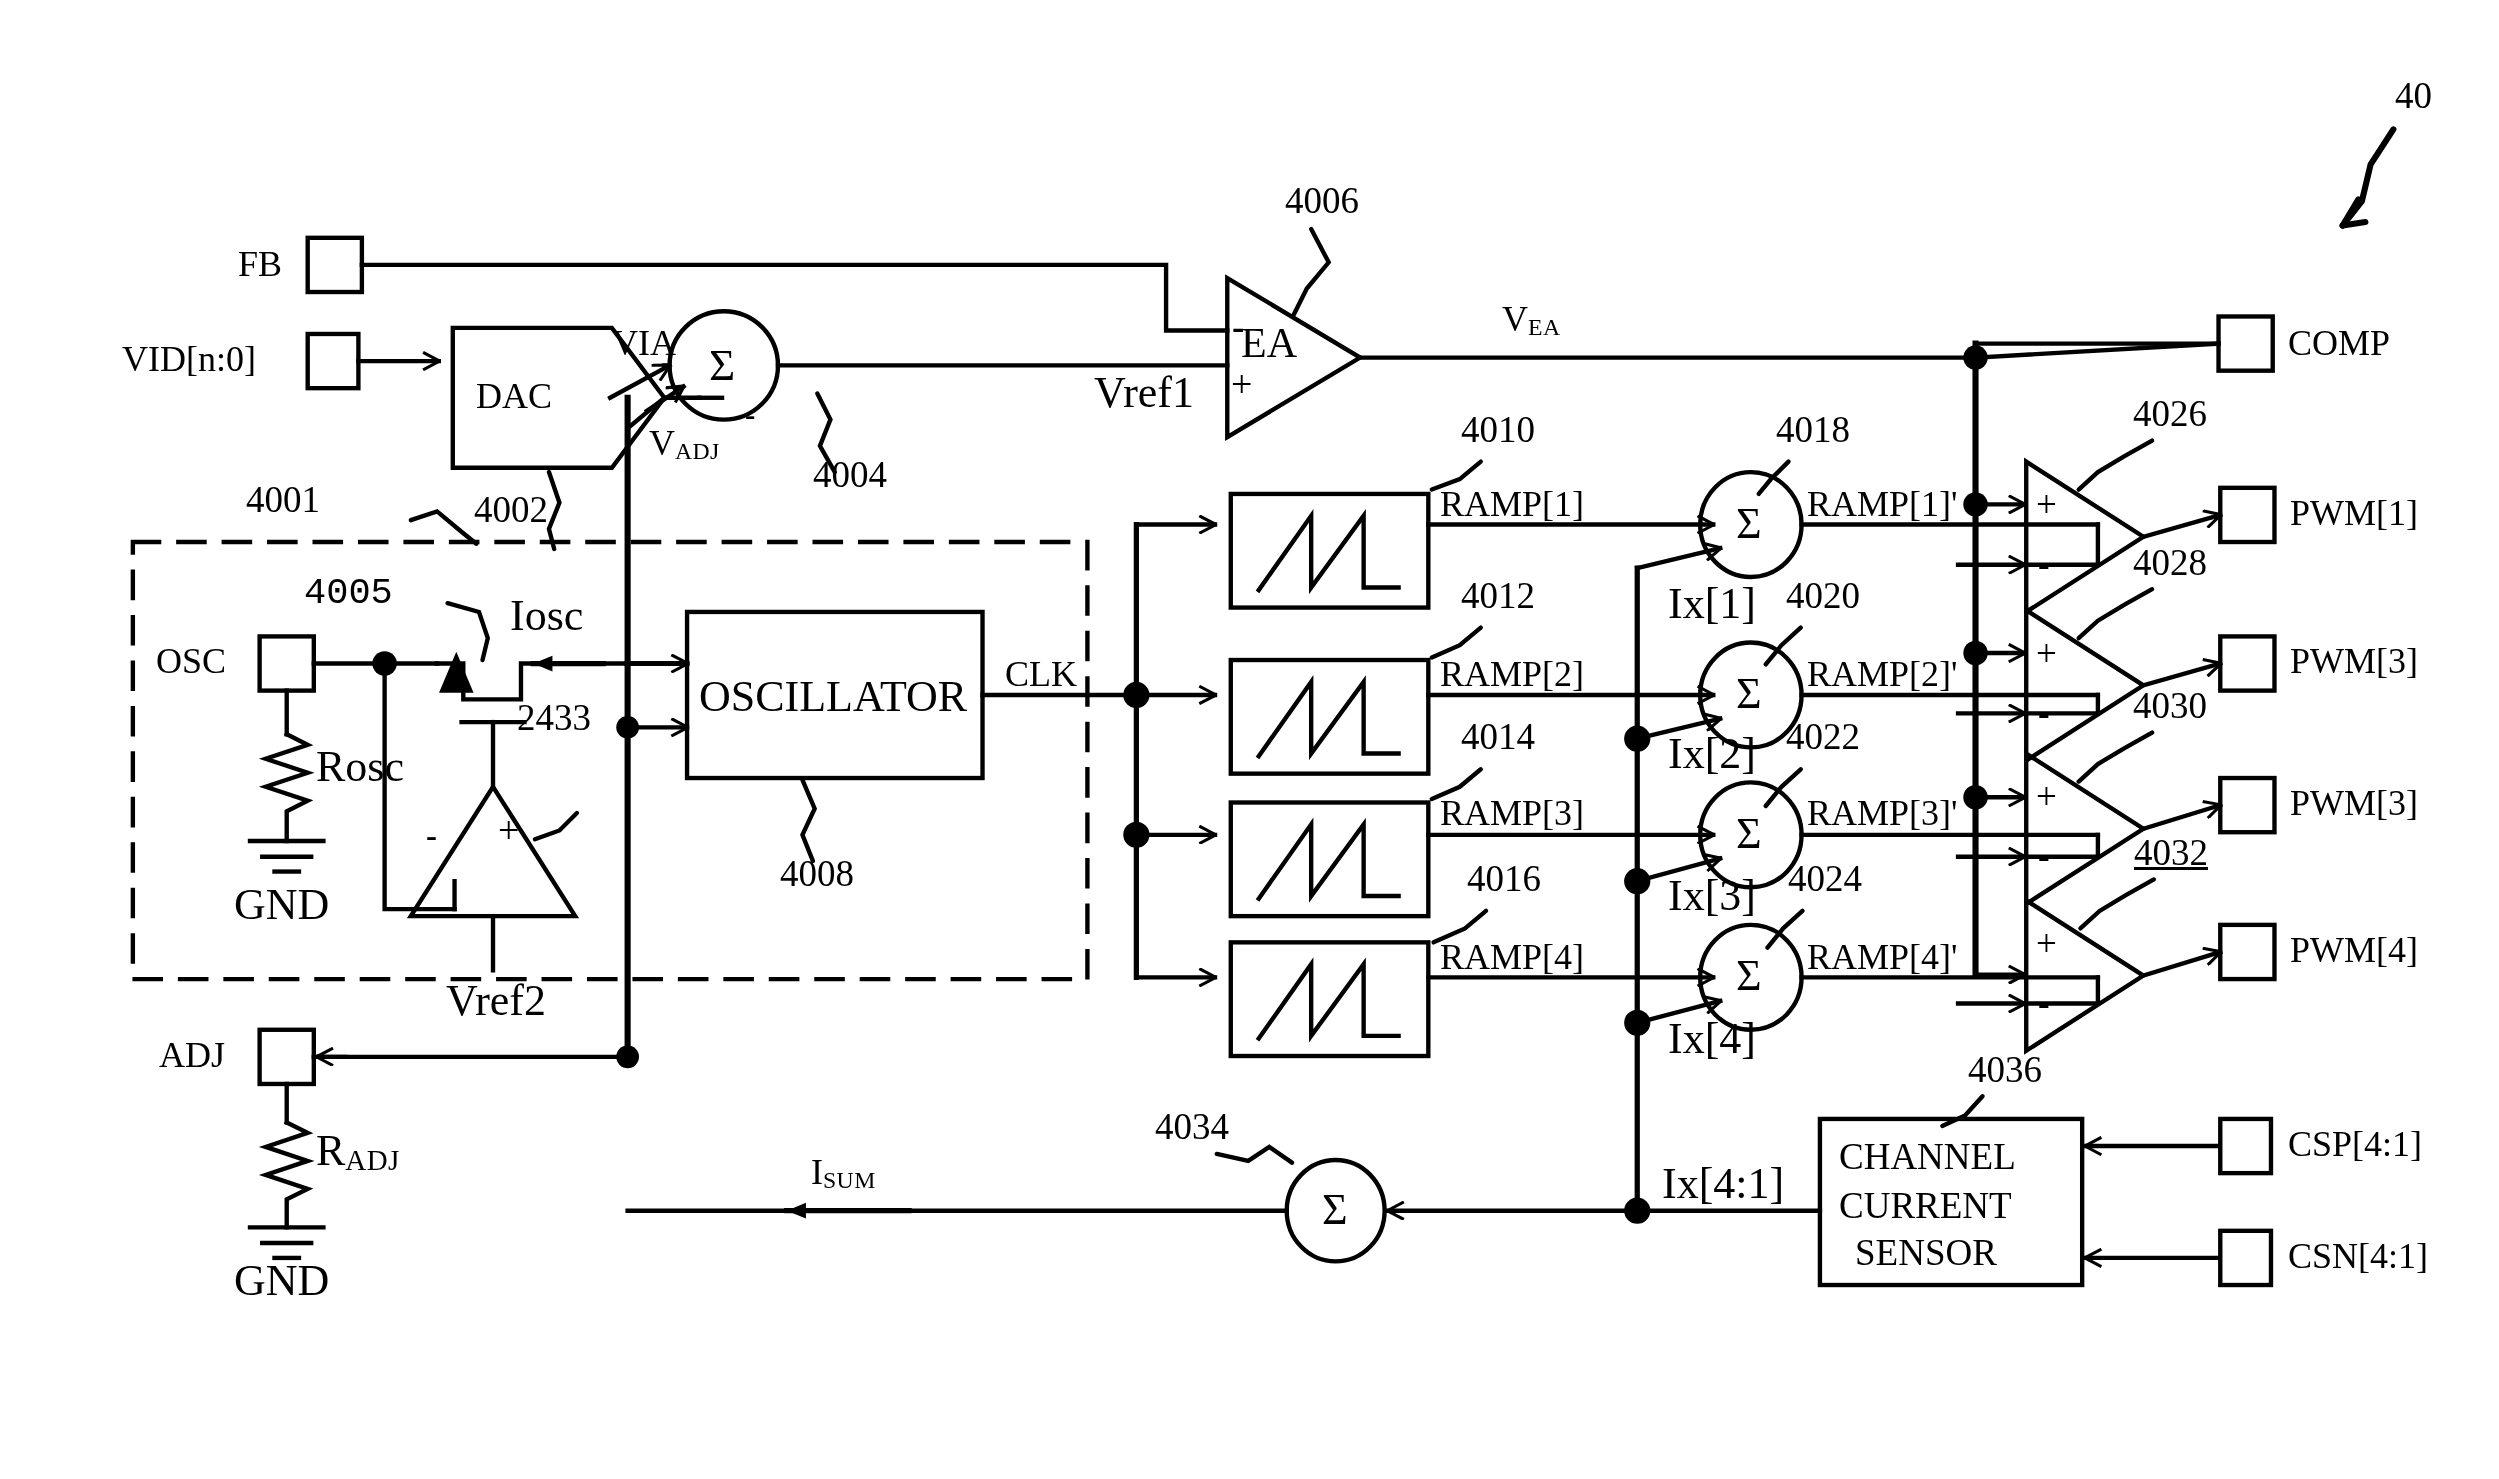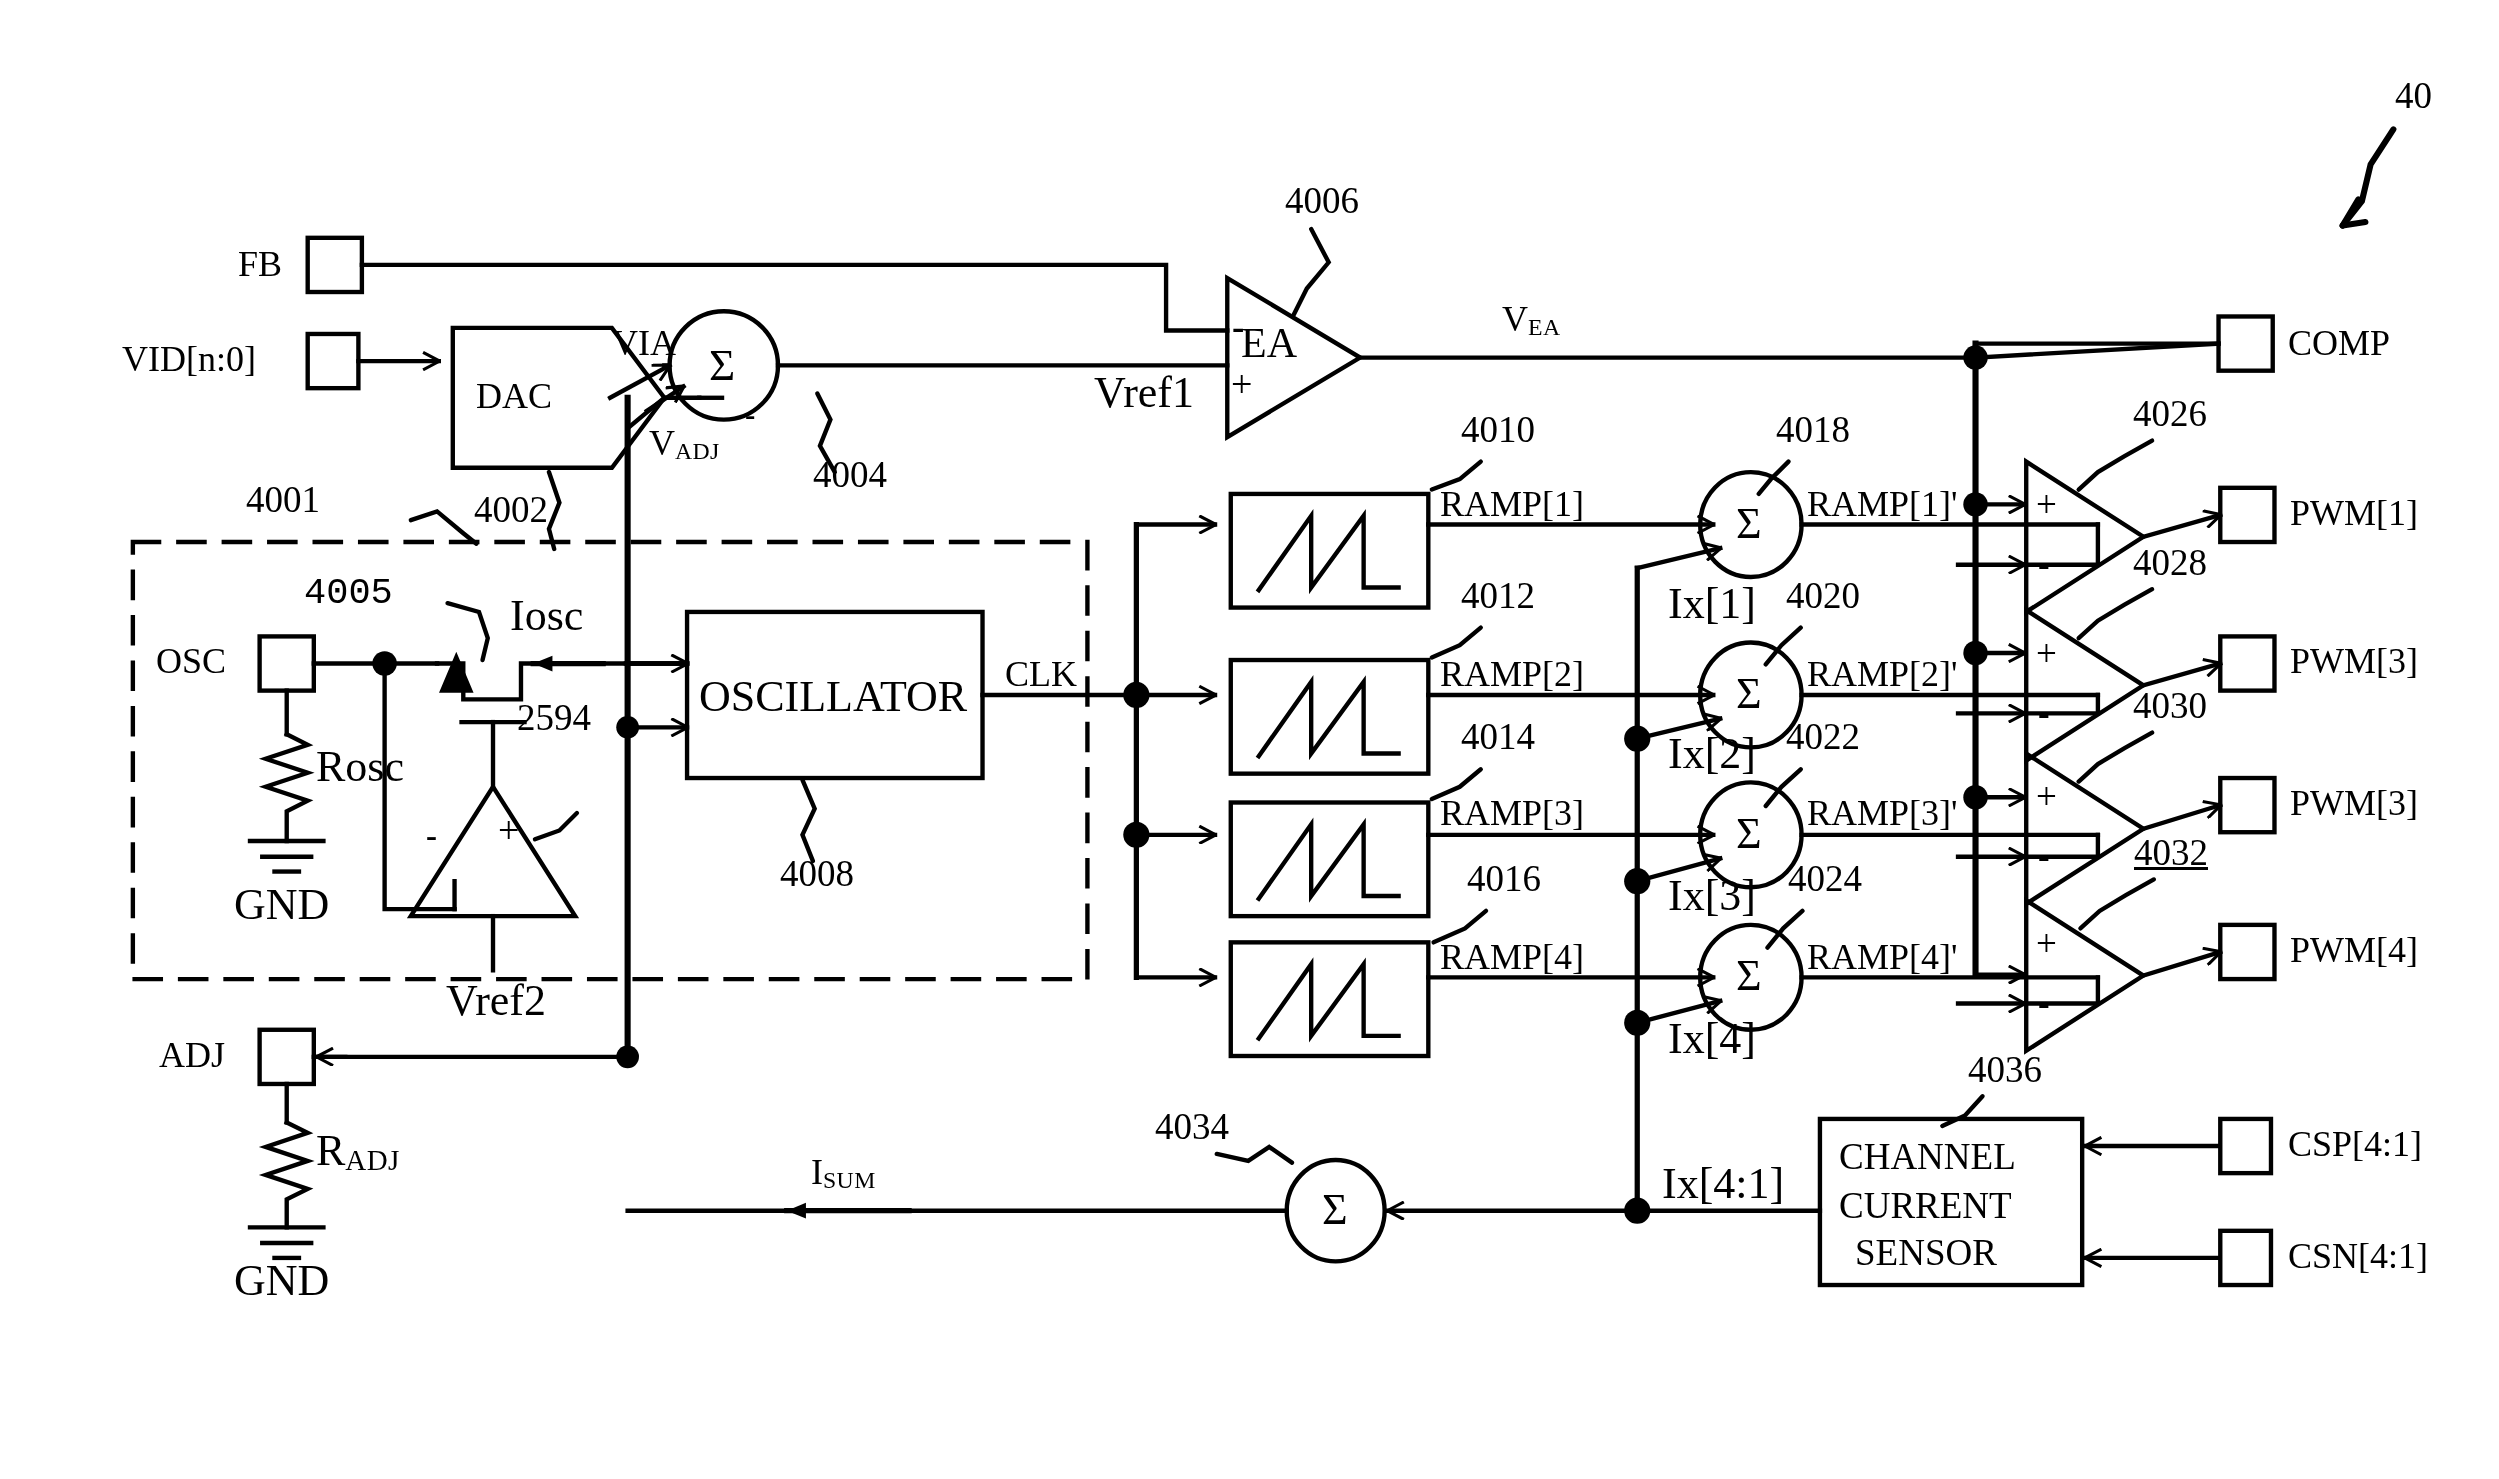--- a/index.html
+++ b/index.html
@@ -301,21 +301,21 @@
   </g>
 
   <g fill="none" stroke="#000" stroke-width="7" stroke-linecap="round">
     <path d="M2738,148 L2712,188 L2702,230 L2680,258"></path>
     <path d="M2680,258 L2698,228 M2680,258 L2706,254"></path>
   </g>
 </svg>
 
 <div class="lbl ref" style="left:246px;top:481px;">4001</div>
 <div class="lbl ref" style="left:474px;top:491px;">4002</div>
-<div class="lbl ref" style="left:517px;top:699px;">2594</div>
+<div class="lbl ref" style="left:517px;top:699px;">2433</div>
 <div class="lbl ref" style="left:813px;top:456px;">4004</div>
 <div class="lbl ref" style="left:304px;top:575px;font-family:Liberation Mono, monospace;">4005</div>
 <div class="lbl ref" style="left:1285px;top:182px;">4006</div>
 <div class="lbl ref" style="left:780px;top:855px;">4008</div>
 <div class="lbl ref" style="left:1461px;top:411px;">4010</div>
 <div class="lbl ref" style="left:1461px;top:577px;">4012</div>
 <div class="lbl ref" style="left:1461px;top:718px;">4014</div>
 <div class="lbl ref" style="left:1467px;top:860px;">4016</div>
 <div class="lbl ref" style="left:1776px;top:411px;">4018</div>
 <div class="lbl ref" style="left:1786px;top:577px;">4020</div>

